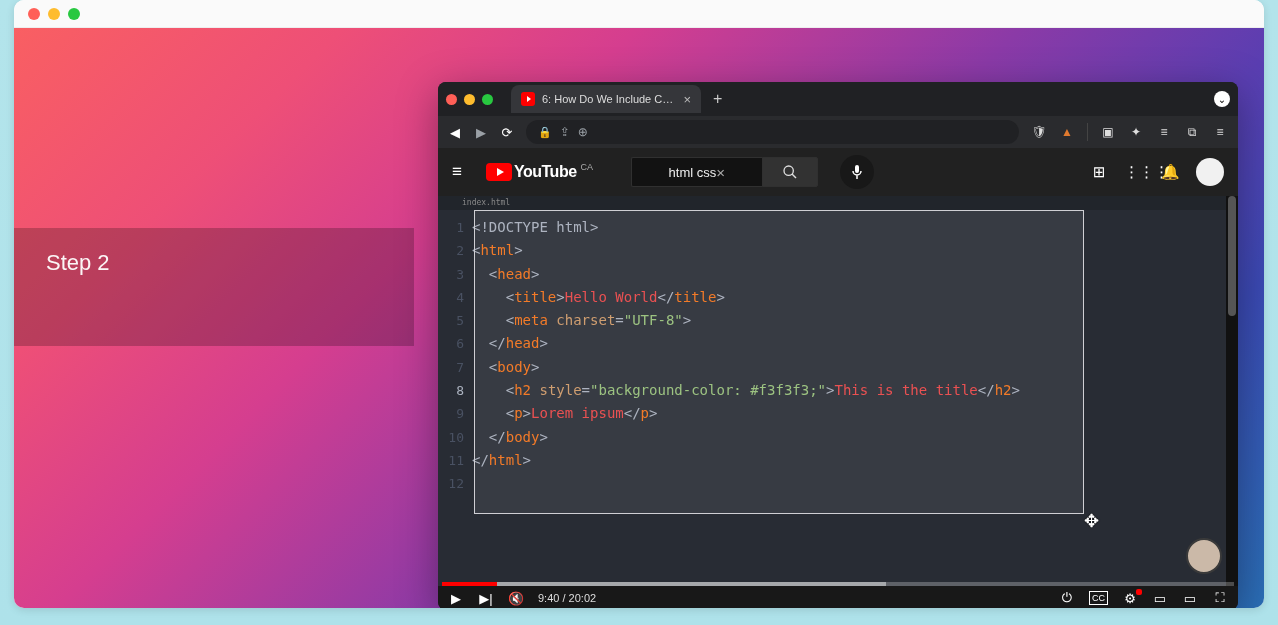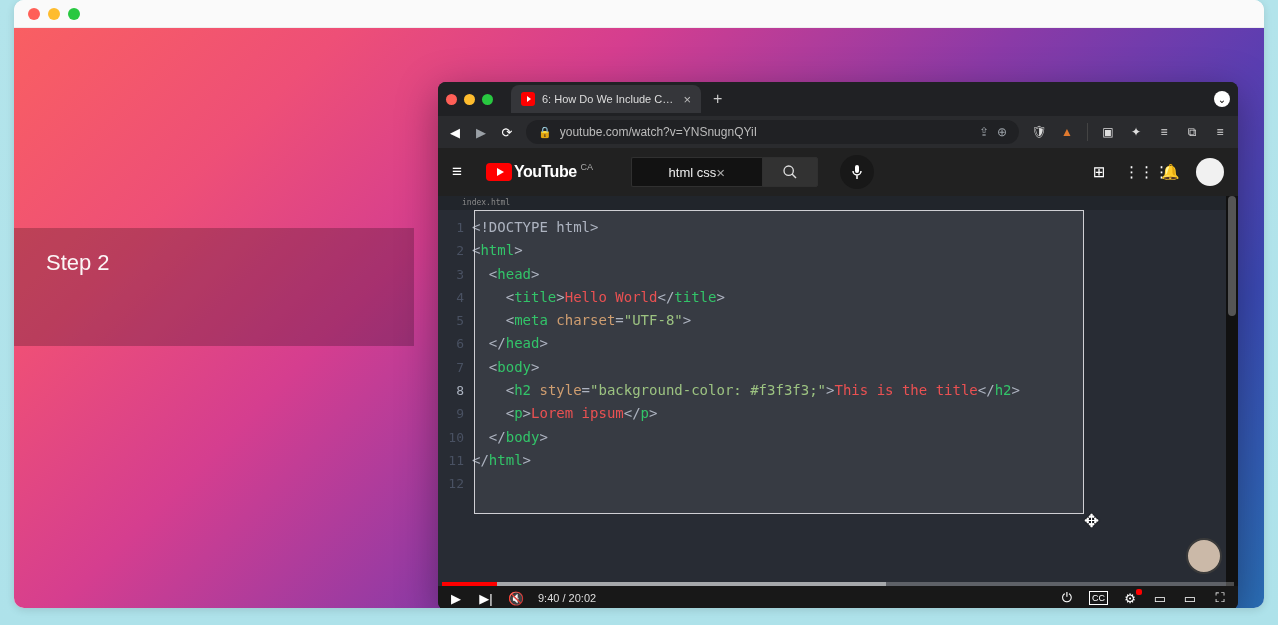--- a/index.html
+++ b/index.html
@@ -232,21 +232,21 @@
   .codearea {
     flex: 1;
     padding-top: 20px;
     color: #abb2bf;
     line-height: 23.3px;
     white-space: pre;
     position: relative;
   }
   .codearea .line { height: 23.3px; }
   .pun { color: #abb2bf; }
-  .tagc { color: #22c55e; }
+  .tagc { color: #f97316; }
   .attr { color: #d19a66; }
   .str  { color: #98c379; }
   .txt  { color: #ef4444; }
   .doct { color: #abb2bf; }
 
   .selection-box {
     position: absolute;
     top: 14px; left: 36px; width: 610px; height: 304px;
     border: 1px solid #cfcfd4;
     background: rgba(200,200,210,0.10);
@@ -331,21 +331,20 @@
         <div class="spacer"></div>
         <div class="window-ctrl">⌄</div>
       </div>
 
       <div class="toolbar">
         <div class="navbtn active">◀</div>
         <div class="navbtn">▶</div>
         <div class="navbtn active">⟳</div>
         <div class="urlbar">
           <span class="lock">🔒</span>
-          <span class="urltext">youtube.com/watch?v=YNSnugnQYiI</span>
           <span class="url-icon">⇪</span>
           <span class="url-icon">⊕</span>
         </div>
         <div class="ext-icon brave">🛡</div>
         <div class="ext-icon" style="color:#e07a2f">▲</div>
         <div class="sep"></div>
         <div class="ext-icon">▣</div>
         <div class="ext-icon">✦</div>
         <div class="ext-icon">≡</div>
         <div class="ext-icon">⧉</div>

